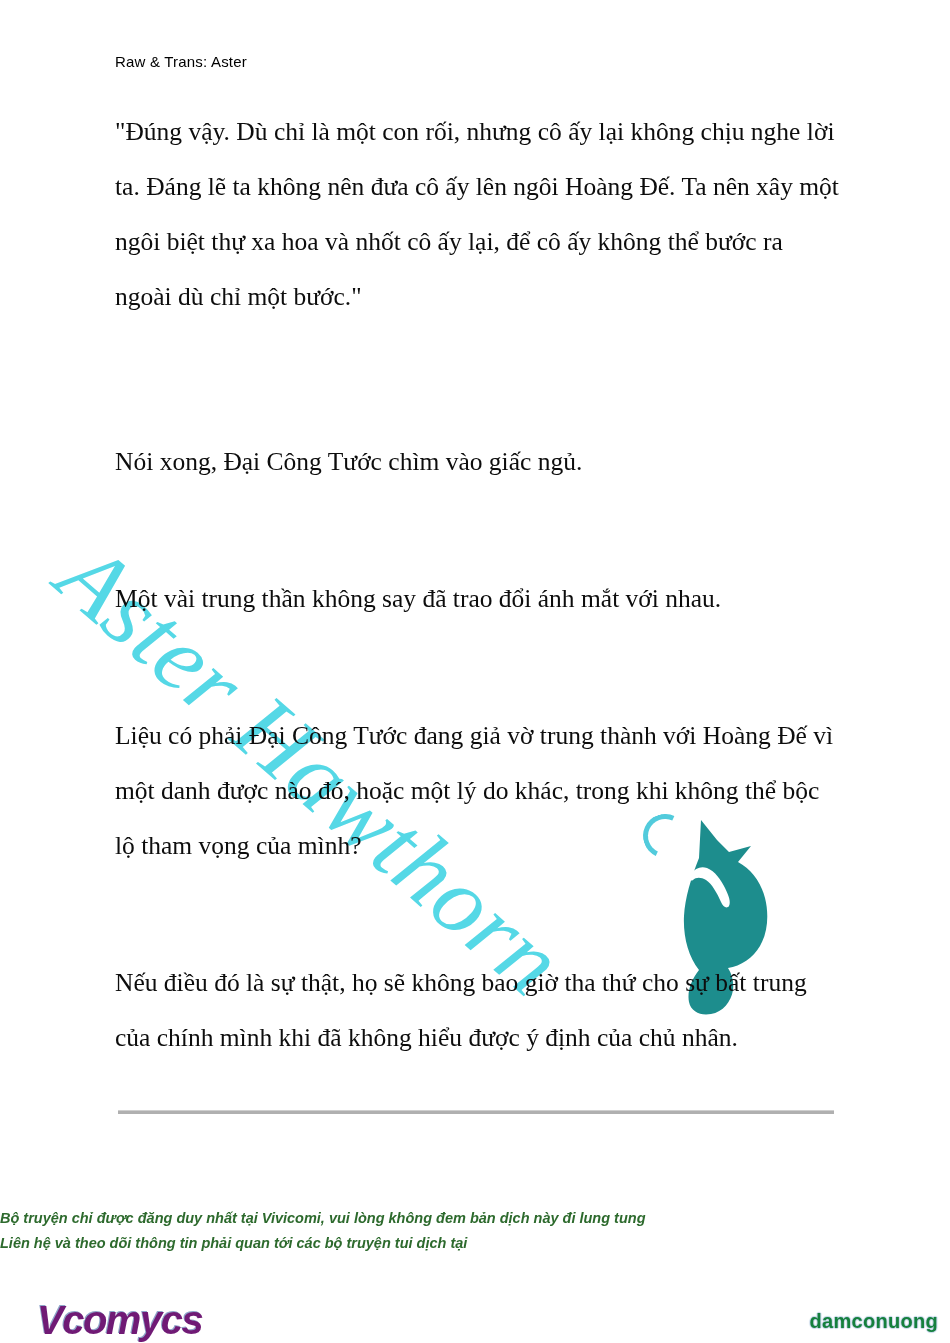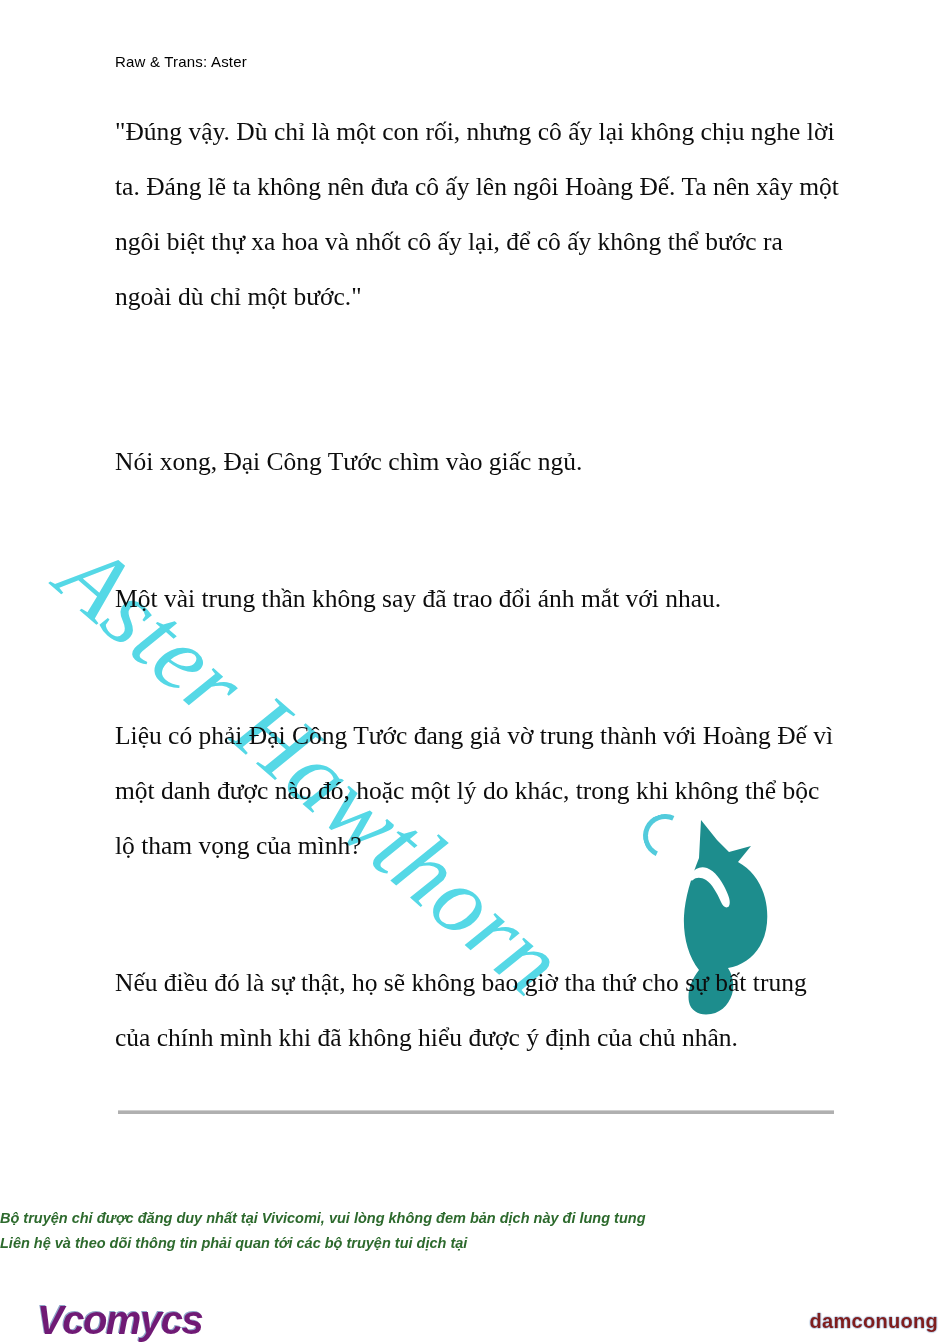--- a/index.html
+++ b/index.html
@@ -154,21 +154,21 @@
     margin-left: 17px;
   }
   #site-watermark {
     position: absolute;
     right: 12px;
     top: 1310px;
     font-family: "Liberation Sans", sans-serif;
     font-weight: bold;
     font-size: 20px;
     letter-spacing: 0.3px;
-    color: #7f1d1d;
+    color: #15803d;
     text-shadow:
       0 0 1px #b9cbe4,
       1px 0 1px #c8d7ea,
       -1px 0 1px #c8d7ea,
       0 1px 1px #c8d7ea,
       0 -1px 1px #c8d7ea;
     white-space: nowrap;
     z-index: 4;
     text-align: center;
   }

